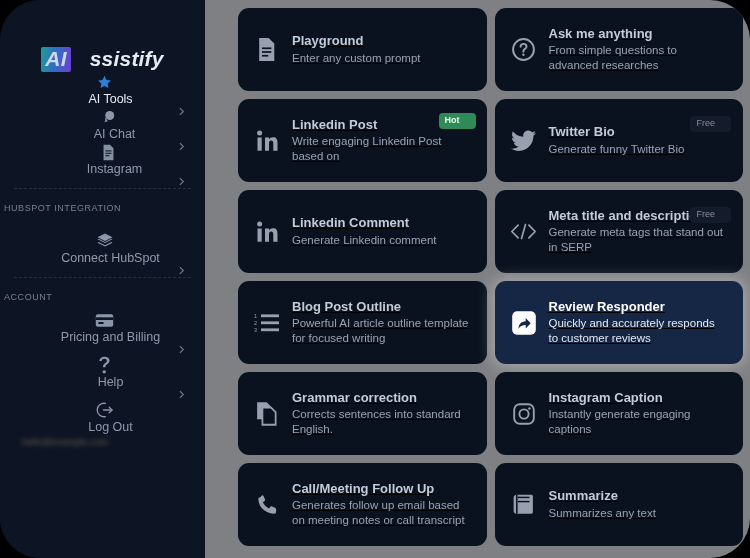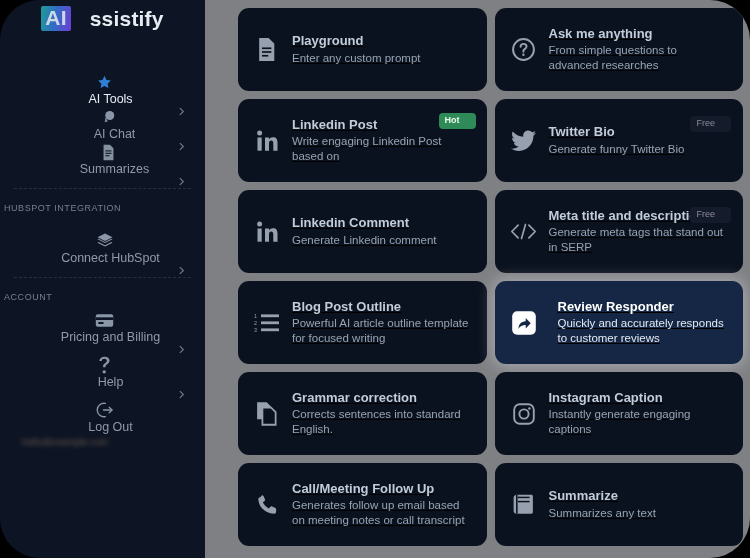--- a/index.html
+++ b/index.html
@@ -32,24 +32,25 @@
     flex: 0 0 205px;
     height: 558px;
     background: #0d1423;
     position: relative;
     overflow: hidden;
   }
 
   .logo-wrap {
     height: 72px;
     display: flex;
-    align-items: flex-start;
+    align-items: flex-end;
     justify-content: center;
     padding-top: 6px;
     box-sizing: border-box;
+    font-style: italic;
   }
   .logo {
     font-size: 21px;
     font-weight: bold;
     letter-spacing: 0.2px;
     display: inline-flex;
     align-items: center;
   }
   .logo-ai {
     background: linear-gradient(100deg, #1f9c96 0%, #2f6fc4 45%, #6d3fd4 100%);
@@ -161,21 +162,21 @@
     align-items: center;
     padding: 10px 12px 10px 14px;
     box-sizing: border-box;
     position: relative;
     cursor: pointer;
   }
   .card.selected {
     background: #152744;
     box-shadow: 0 0 0 1px #2d4straightforward;
   }
-  .card.selected { box-shadow: 0 0 16px 2px rgba(255,255,255,0.35); gap: 9px; }
+  .card.selected { box-shadow: 0 0 16px 2px rgba(255,255,255,0.35); }
 
   .card-icon {
     width: 30px;
     flex: 0 0 30px;
     display: flex;
     align-items: center;
     justify-content: center;
     color: #97a0ae;
     margin-right: 10px;
   }
@@ -282,21 +283,21 @@
 
       <div class="nav-item">
         <span class="nav-icon">
           <svg width="15" height="17" viewBox="0 0 20 24" fill="currentColor">
               <path d="M3 1h9l5 5v17H3z" opacity="0.95"></path>
               <rect x="5.6" y="9" width="8.6" height="1.5" fill="#0d1423"></rect>
               <rect x="5.6" y="12.4" width="8.6" height="1.5" fill="#0d1423"></rect>
               <rect x="5.6" y="15.8" width="5.6" height="1.5" fill="#0d1423"></rect>
             </svg>
         </span>
-        <span class="nav-label">Summarizes</span>
+        <span class="nav-label">Instagram</span>
         <span class="chev">
           <svg width="11" height="11" viewBox="0 0 24 24" fill="none" stroke="currentColor" stroke-width="2.4" stroke-linecap="round" stroke-linejoin="round">
               <polyline points="9 5 16 12 9 19"></polyline>
             </svg>
         </span>
       </div>
 
     </nav>
 
     <div class="divider"></div>

